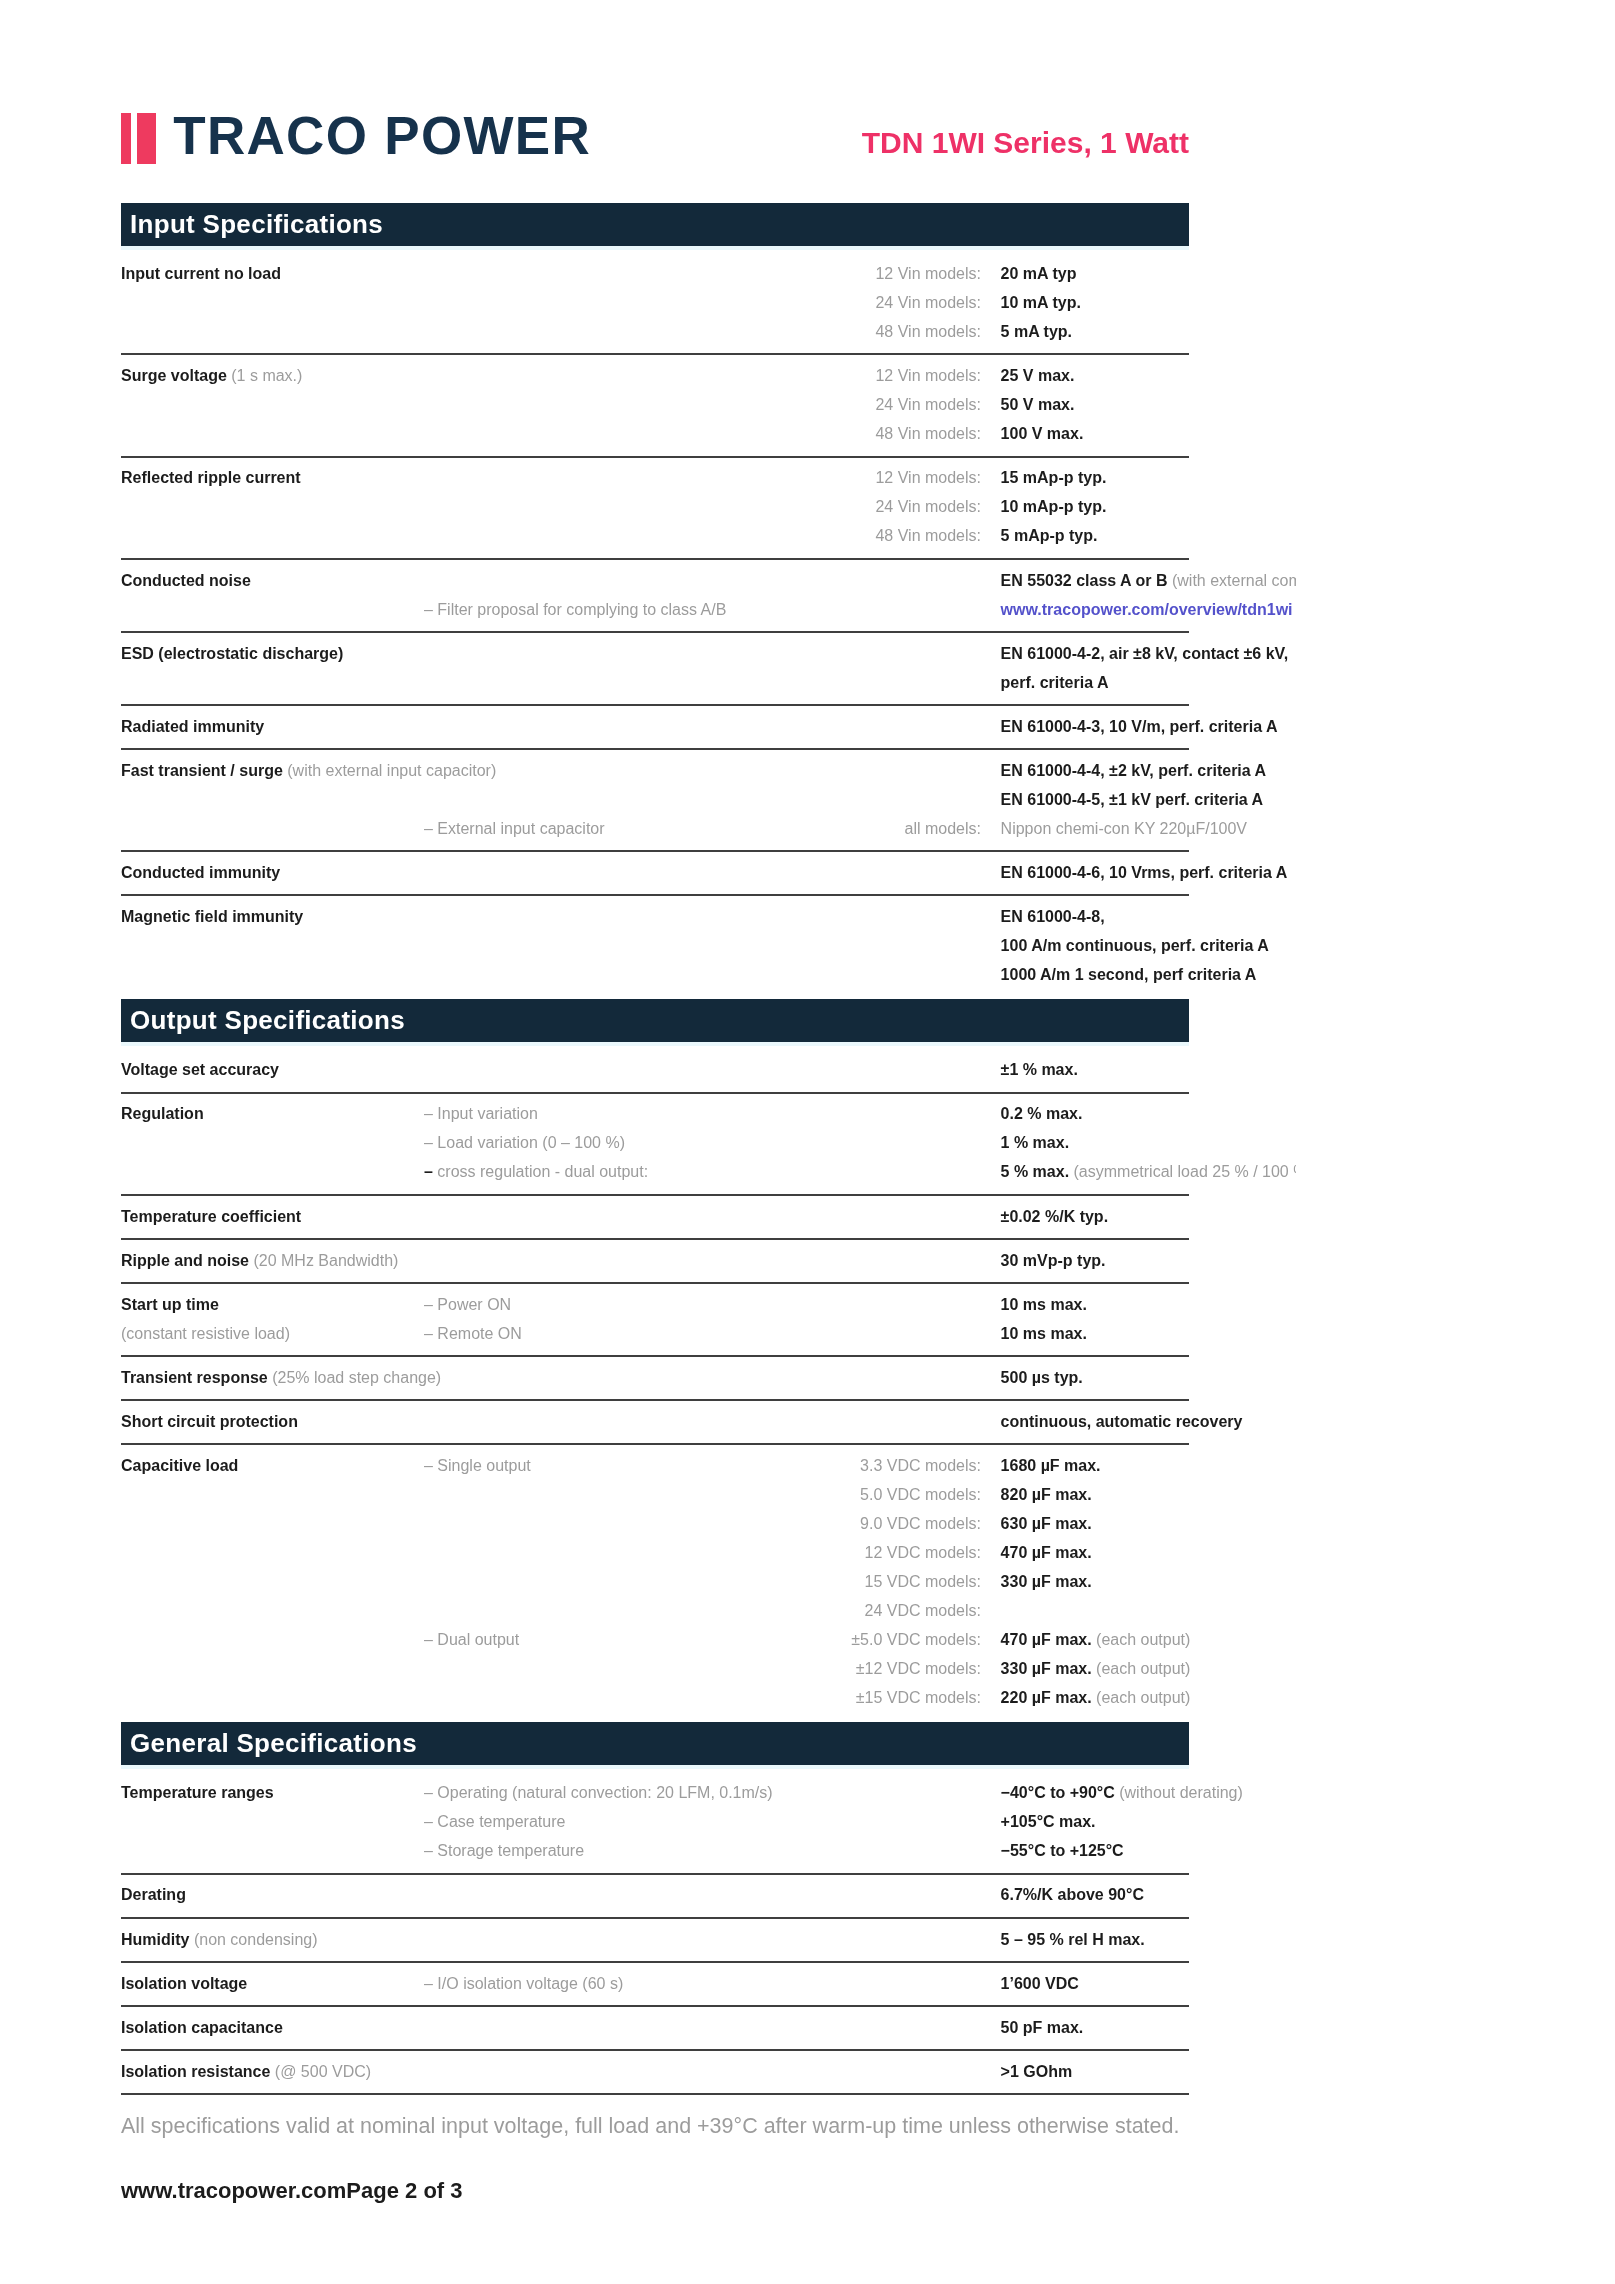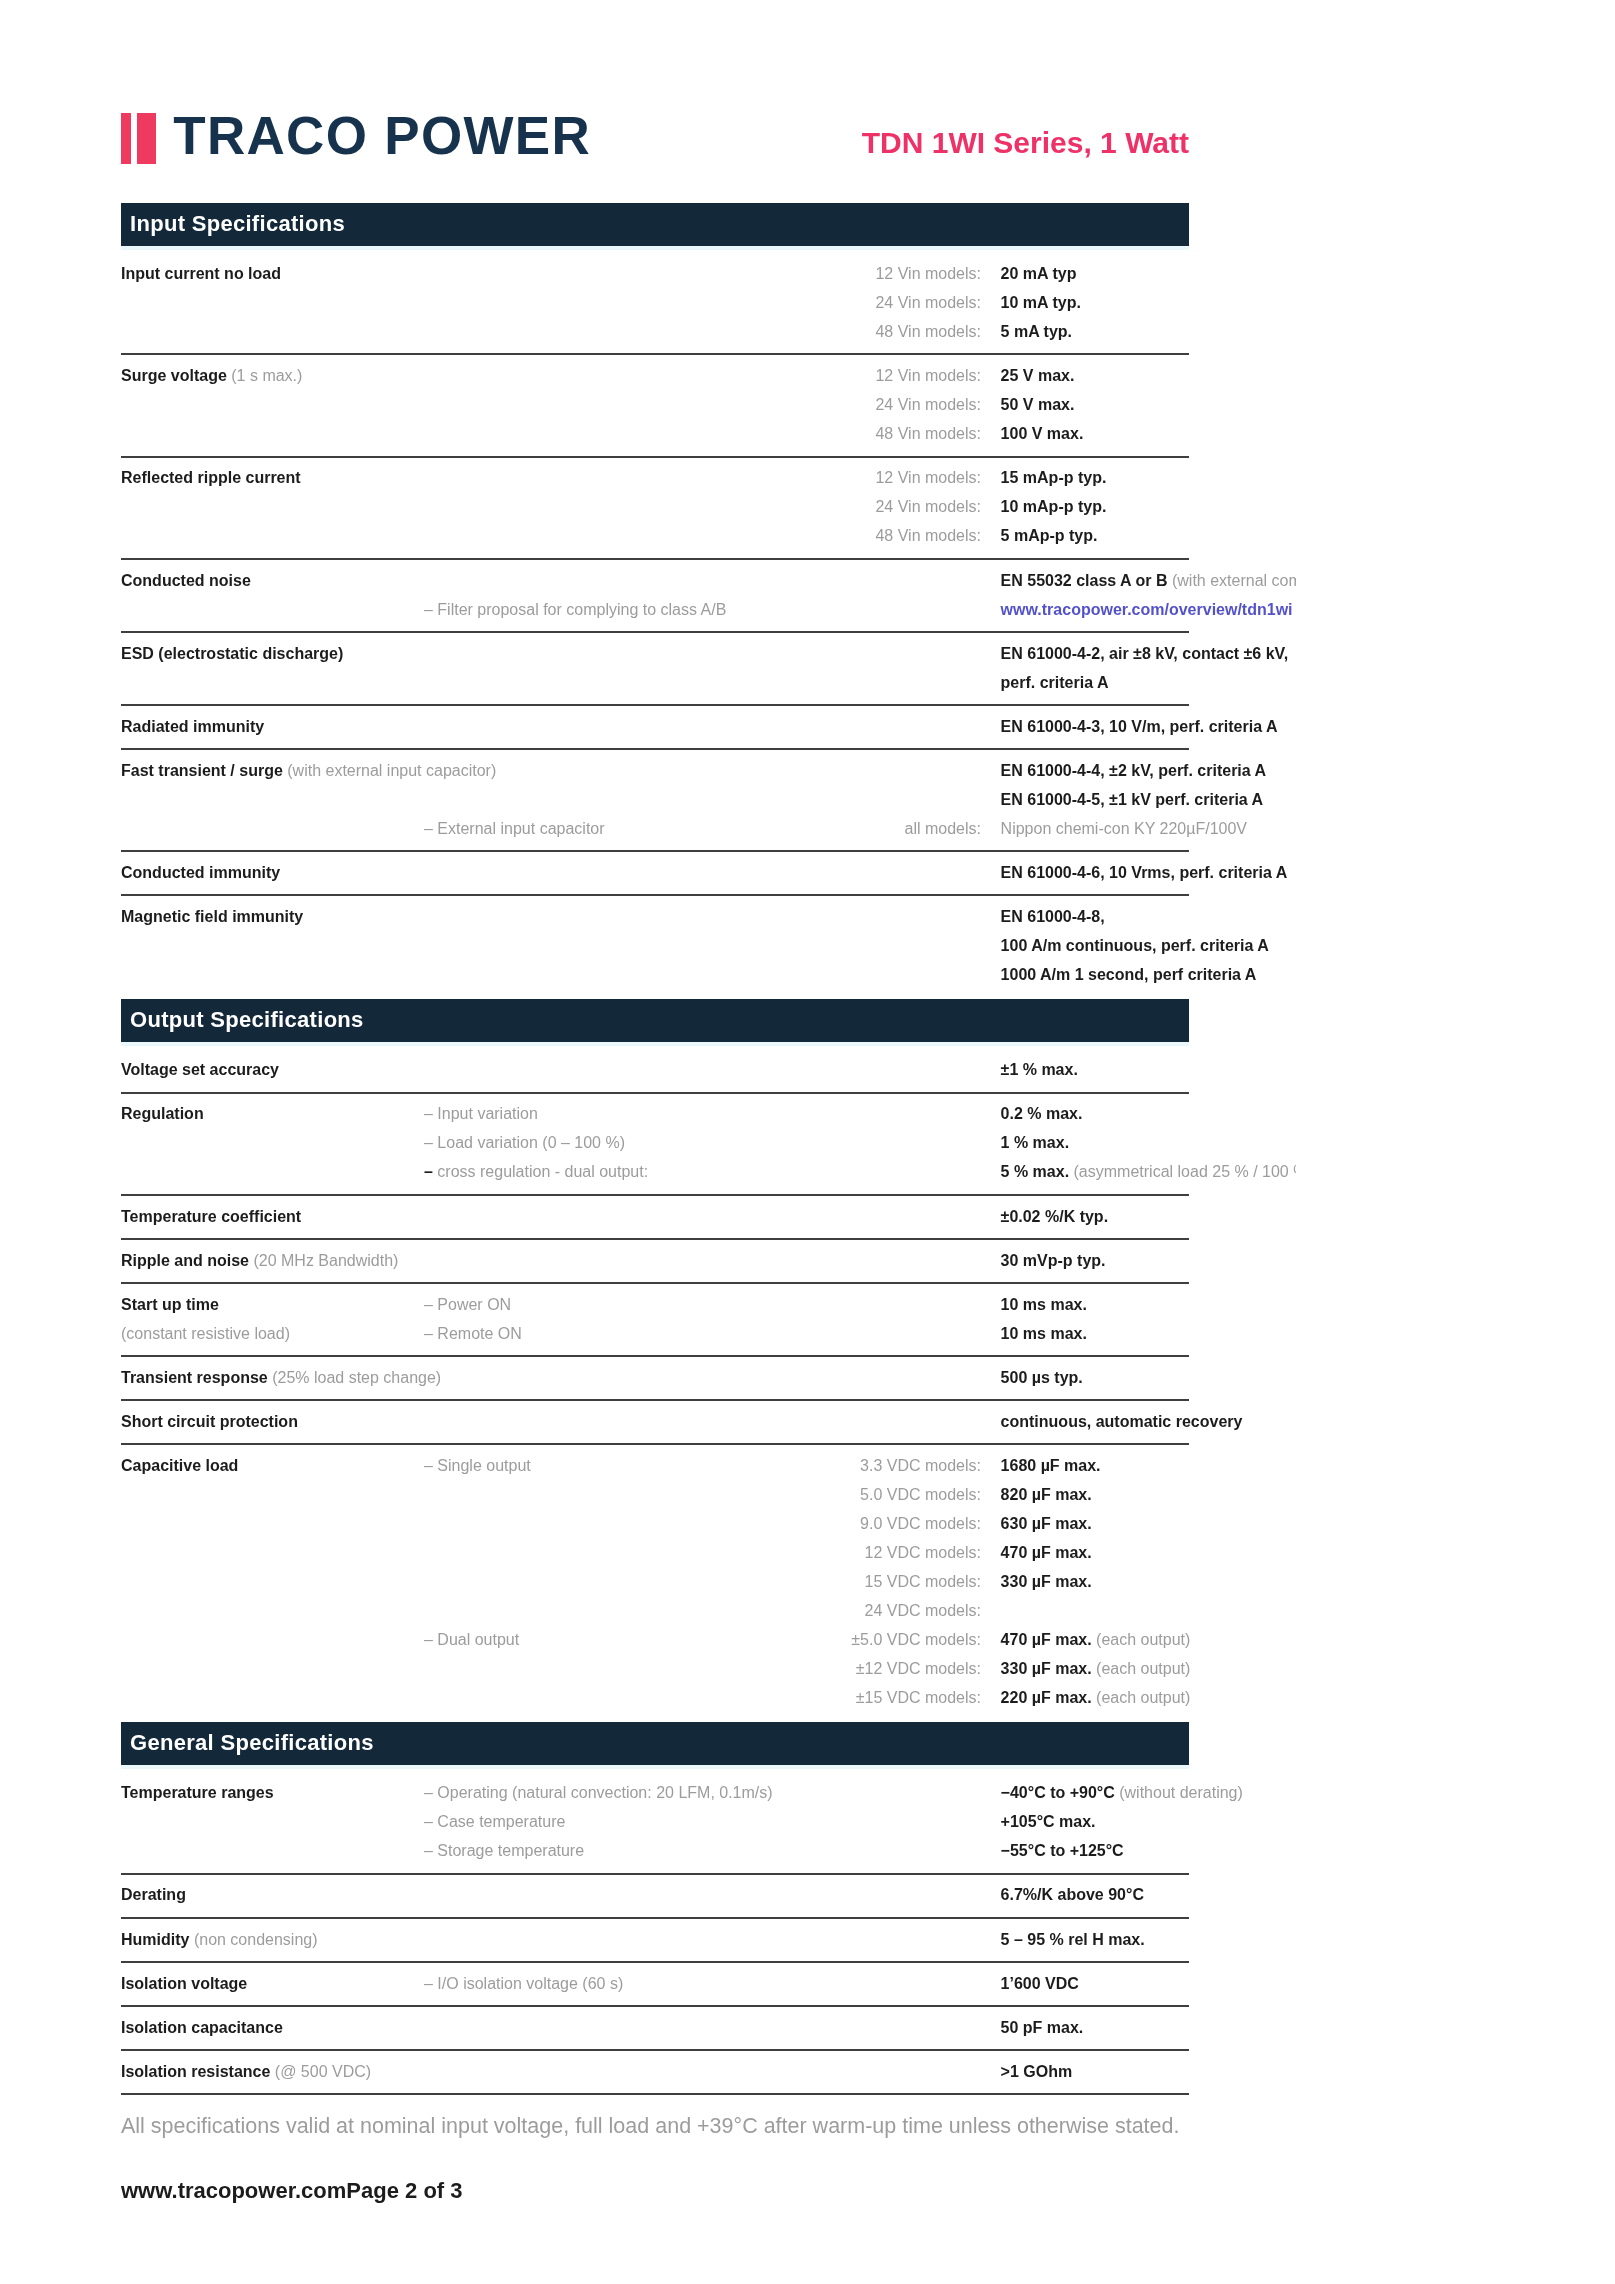--- a/index.html
+++ b/index.html
@@ -15,21 +15,21 @@
   .logo{display:flex;align-items:flex-start;}
   .logo-bars{display:flex;gap:5.9px;margin-right:17px;margin-top:2.6px;}
   .logo-bar-a{width:9.8px;height:51px;background:var(--bar-pink);}
   .logo-bar-b{width:19.6px;height:51px;background:var(--bar-pink);}
   .logo-text{font-size:53px;font-weight:700;color:var(--navy-logo);letter-spacing:1.3px;line-height:52px;}
   .series-title{font-size:30px;font-weight:700;color:var(--pink);line-height:1;padding-bottom:5.2px;white-space:nowrap;}
 
   .content{margin:39px 107px 0 121px;}
   .section-bar{height:43px;background:var(--navy);display:flex;align-items:center;position:relative;margin-top:2.6px;}
   .section-bar::after{content:"";position:absolute;left:0;right:0;top:100%;height:4.6px;background:#eaf8fc;}
-  .section-title{color:#ffffff;font-size:22px;font-weight:700;padding-left:9px;letter-spacing:0.3px;}
+  .section-title{color:#ffffff;font-size:26px;font-weight:700;padding-left:9px;letter-spacing:0.3px;}
   .section-bar{margin-bottom:7.8px;}
 
   .spec-row{padding:5.9px 0 7.2px 0;}
   .line{display:grid;grid-template-columns:303px 365px 192px auto;align-items:baseline;line-height:29px;font-size:16px;}
   .c-param{font-weight:700;white-space:nowrap;}
   .c-param .param-note{font-weight:400;color:var(--gray);}
   .c-param.gray-only{font-weight:400;color:var(--gray);}
   .c-sub{color:var(--gray);font-weight:400;white-space:nowrap;}
   .c-sub .dark-dash{color:var(--ink);font-weight:700;}
   .c-model{color:var(--gray);font-weight:400;text-align:right;white-space:nowrap;}

